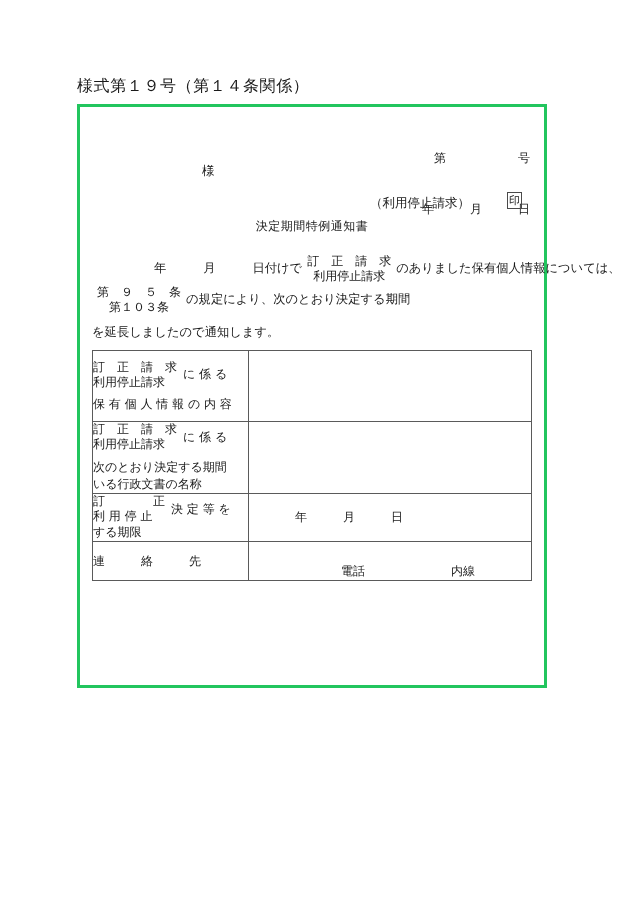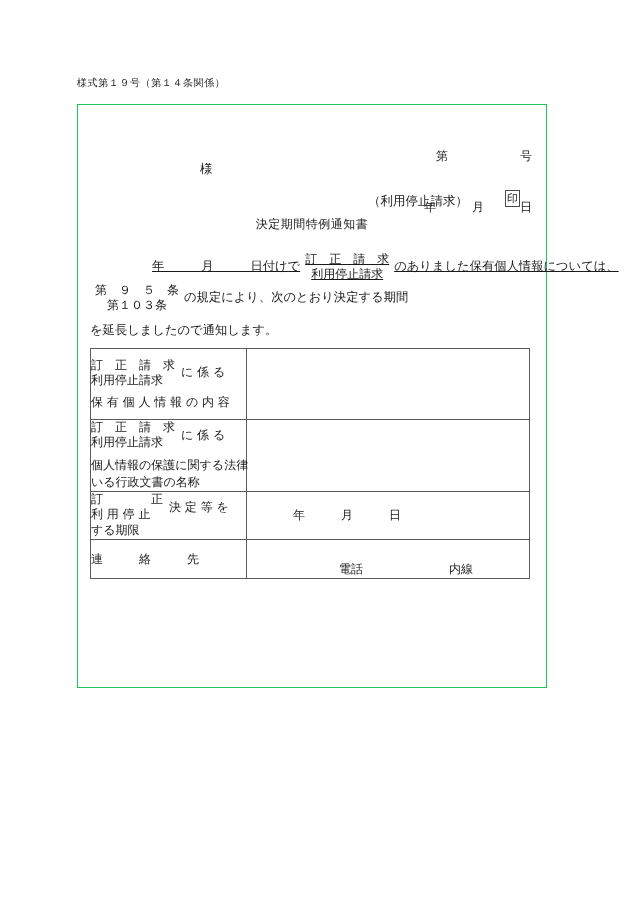--- a/index.html
+++ b/index.html
@@ -21,33 +21,33 @@
     left: 0; top: 0;
     width: 630px; height: 903px;
     overflow: hidden;
   }
 
   
   .form-no {
     position: absolute;
     left: 77px;
     top: 76px;
-    font-size: 10px;
+    font-size: 16px;
     letter-spacing: 0.6px;
     white-space: nowrap;
   }
 
   
   .frame {
     position: absolute;
     left: 77px;
     top: 104px;
     width: 470px;
     height: 584px;
-    border: 1px solid #22c55e;
+    border: 3px solid #22c55e;
     box-sizing: border-box;
   }
 
   
   .doc-meta {
     position: absolute;
     right: 14px;
     top: 9px;
     font-size: 12px;
     line-height: 17px;
@@ -105,21 +105,21 @@
     width: 446px;
     font-size: 12.3px;
     line-height: 31px;
   }
   .body-line {
     display: flex;
     align-items: center;
     white-space: nowrap;
     height: 31px;
   }
-  .body-line.l1 { padding-left: 62px; text-decoration: underline; }
+  .body-line.l1 { padding-left: 62px; }
   .indent-last { height: 31px; display: flex; align-items: flex-start; margin-top: 2px; }
   .stack {
     display: inline-flex;
     flex-direction: column;
     justify-content: center;
     line-height: 14.5px;
     font-size: 12px;
     text-align: center;
     margin: 0 5px;
   }
@@ -243,21 +243,21 @@
 
         <tr>
           <td class="label-cell">
             <div class="lbl-row">
               <span class="lbl-stack">
                 <span>訂　正　請　求</span>
                 <span>利用停止請求</span>
               </span>
               <span class="lbl-after">に 係 る</span>
             </div>
-            <div class="lbl-line" style="margin-top:7px;">個人情報の保護に関する法律</div>
+            <div class="lbl-line" style="margin-top:7px;">次のとおり決定する期間</div>
             <div class="lbl-line">いる行政文書の名称</div>
           </td>
           <td class="value-cell" style="height:64px;"></td>
         </tr>
 
 
         <tr>
           <td class="label-cell">
             <div class="lbl-row">
               <span class="lbl-stack">

